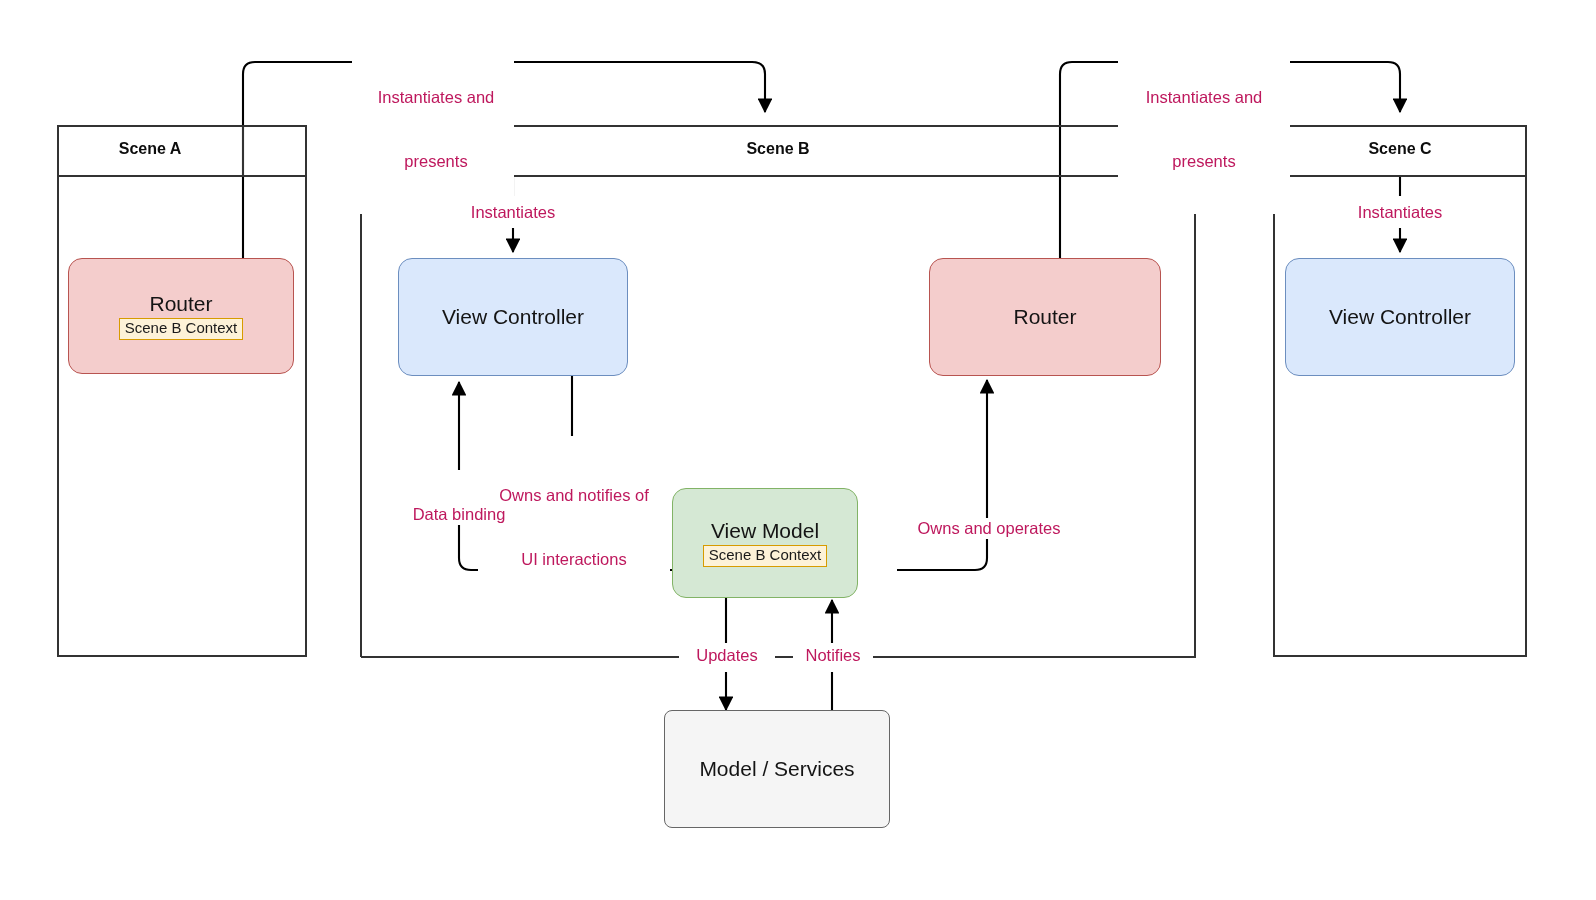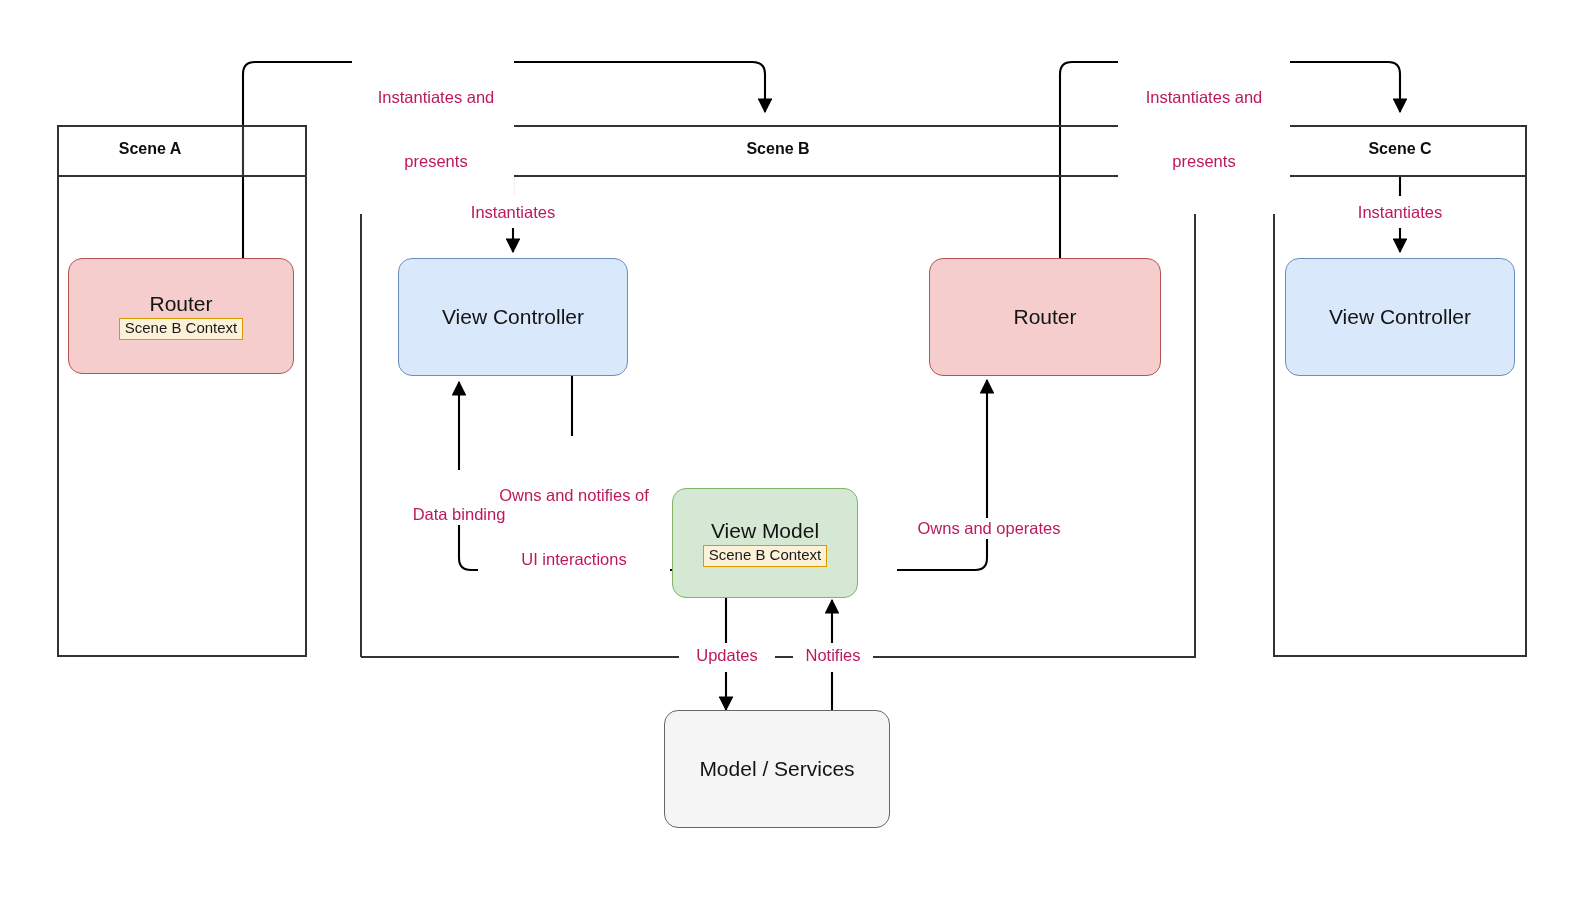--- a/index.html
+++ b/index.html
@@ -113,21 +113,21 @@
     <div class="title">View Model</div>
     <div class="badge">Scene B Context</div>
   </div>
 
   <div class="node rounded" style="left:1285px;top:258px;width:230px;height:118px;
               background:#dae8fc;border-color:#6c8ebf;">
     <div class="title">View Controller</div>
   </div>
 
   <div class="node rounded" style="left:664px;top:710px;width:226px;height:118px;
-              background:#f5f5f5;border-color:#666666;">
+              background:#f5f5f5;border-color:#666666;border-radius:8px;">
     <div class="title">Model / Services</div>
   </div>
 
   <div class="edge-label" style="left:358px;top:45px;width:156px;">
     <div>Instantiates and</div>
     <div>presents</div>
   </div>
 
   <div class="edge-label" style="left:1118px;top:45px;width:172px;">
     <div>Instantiates and</div>

